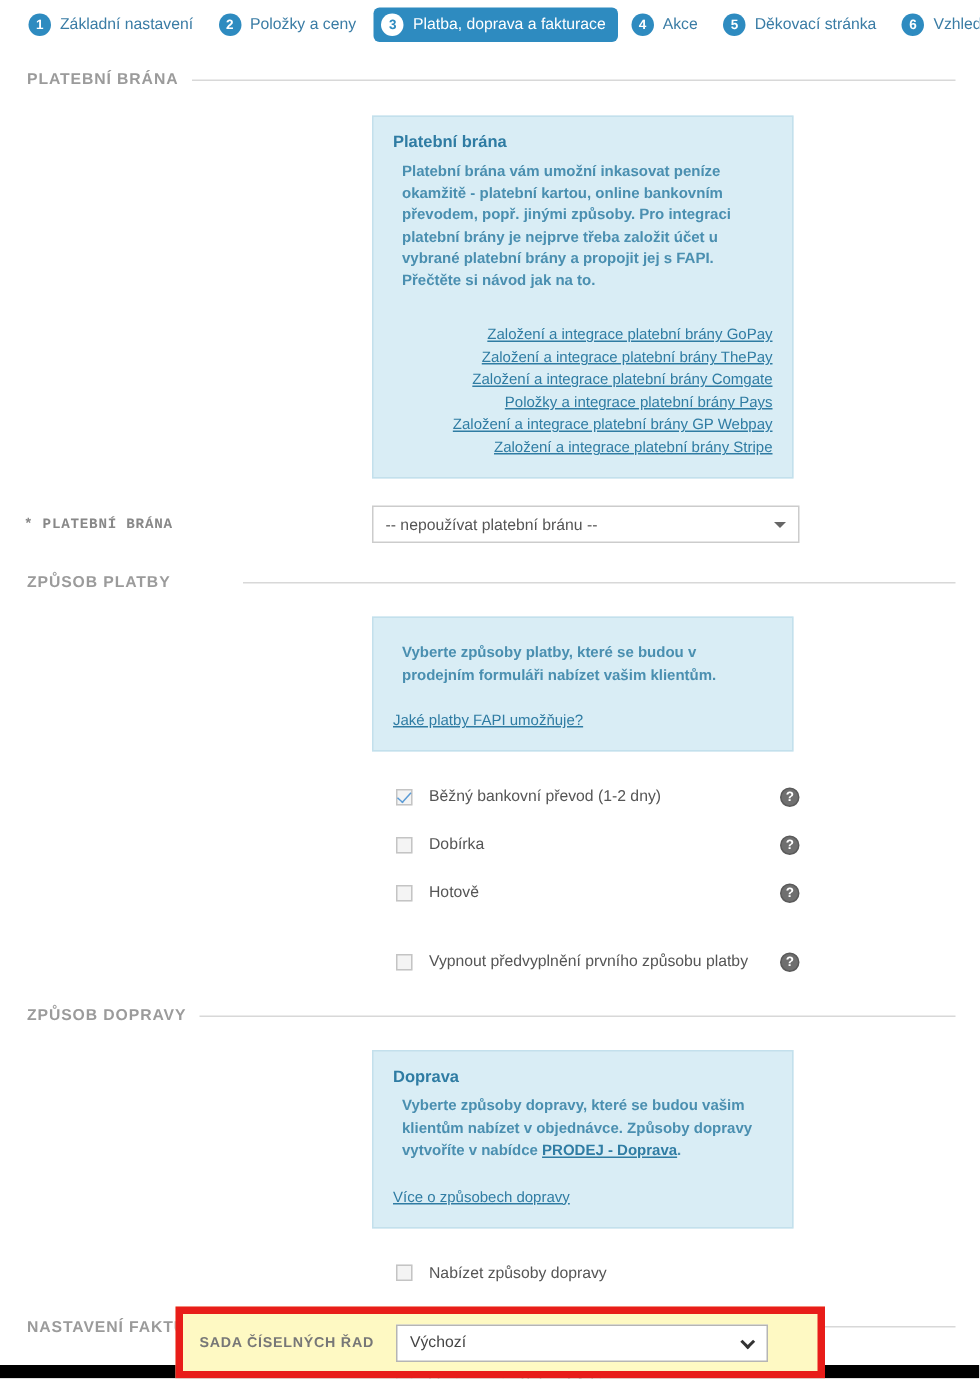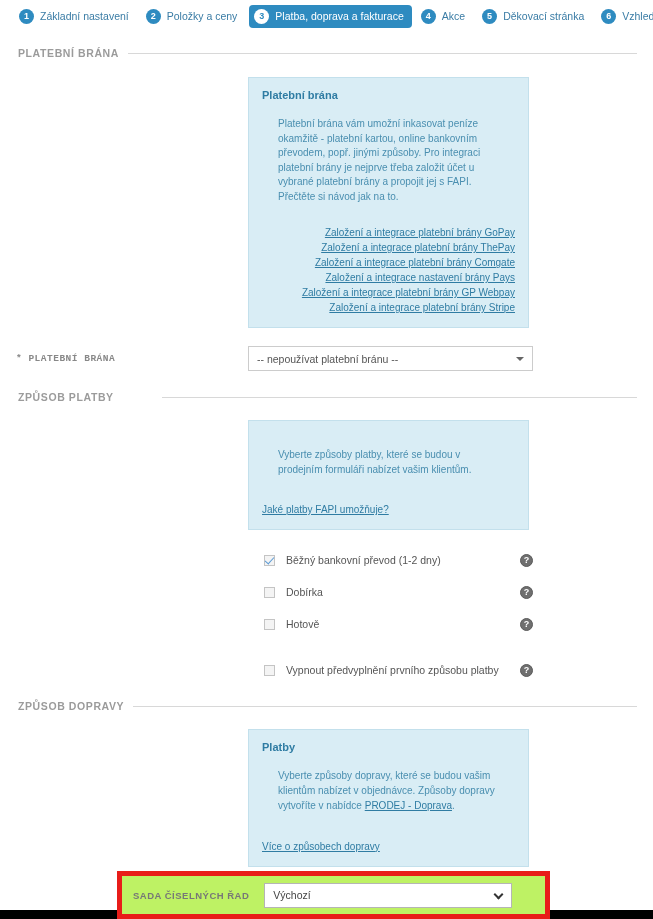--- a/index.html
+++ b/index.html
@@ -91,24 +91,25 @@
     border: 1px solid #c3e0ec;
     padding: 11px 13px 12px 13px;
   }
   .infobox h4 {
     margin: 0 0 7px 0;
     font-size: 11px;
     font-weight: bold;
     color: #2f7ca3;
   }
   .infobox p {
-    margin: 16px;
+    margin: 6px;
     font-size: 10px;
     line-height: 14.5px;
     color: #4a8fb0;
+    font-weight: bold;
   }
   .infobox a {
     color: #2f7ca3;
     font-size: 10px;
     line-height: 15px;
     text-decoration: underline;
     display: inline-block;
   }
   .infobox .linklist { margin-top: 21px; text-align: right; }
   .infobox .linklist a { display: block; }
@@ -215,21 +216,21 @@
   }
 
   
   .redbox {
     position: absolute;
     left: 117px;
     top: 871px;
     width: 433px;
     height: 48px;
     border: 5px solid #e81d19;
-    background: #bef264;
+    background: #fef9c3;
     display: flex;
     align-items: center;
     padding-left: 11px;
     z-index: 5;
   }
   .redbox .rb-label {
     font-size: 9.5px;
     font-weight: bold;
     letter-spacing: .5px;
     color: #777777;
@@ -308,21 +309,21 @@
 
     <div class="panel-row" style="margin-top:18px;">
       <div class="panel-spacer"></div>
       <div class="infobox">
         <h4>Platební brána</h4>
         <p>Platební brána vám umožní inkasovat peníze okamžitě - platební kartou, online bankovním převodem, popř. jinými způsoby. Pro integraci platební brány je nejprve třeba založit účet u vybrané platební brány a propojit jej s FAPI. Přečtěte si návod jak na to.</p>
         <div class="linklist">
           <a href="#">Založení a integrace platební brány GoPay</a>
           <a href="#">Založení a integrace platební brány ThePay</a>
           <a href="#">Založení a integrace platební brány Comgate</a>
-          <a href="#">Založení a integrace nastavení brány Pays</a>
+          <a href="#">Položky a integrace platební brány Pays</a>
           <a href="#">Založení a integrace platební brány GP Webpay</a>
           <a href="#">Založení a integrace platební brány Stripe</a>
         </div>
       </div>
     </div>
 
     <div class="field-row">
       <div class="field-label">
         <span class="req">*</span>
         <span>PLATEBNÍ BRÁNA</span>
@@ -374,21 +375,21 @@
     </div>
 
     <div class="sec-head" style="margin-top:18px;">
       <span class="sec-head-title">ZPŮSOB DOPRAVY</span>
       <span class="sec-head-rule"></span>
     </div>
 
     <div class="panel-row" style="margin-top:17px;">
       <div class="panel-spacer"></div>
       <div class="infobox">
-        <h4>Platby</h4>
+        <h4>Doprava</h4>
         <p><span>Vyberte způsoby dopravy, které se budou vašim klientům nabízet v objednávce. Způsoby dopravy vytvoříte v nabídce </span><a href="#">PRODEJ - Doprava</a><span>.</span></p>
         <a href="#" class="spaced-link">Více o způsobech dopravy</a>
       </div>
     </div>
 
     <div class="check-area" style="margin-top:18px;">
       <div class="check-row">
         <span class="check-pad"></span>
         <span class="cbox"></span>
         <span class="check-label">Nabízet způsoby dopravy</span>

